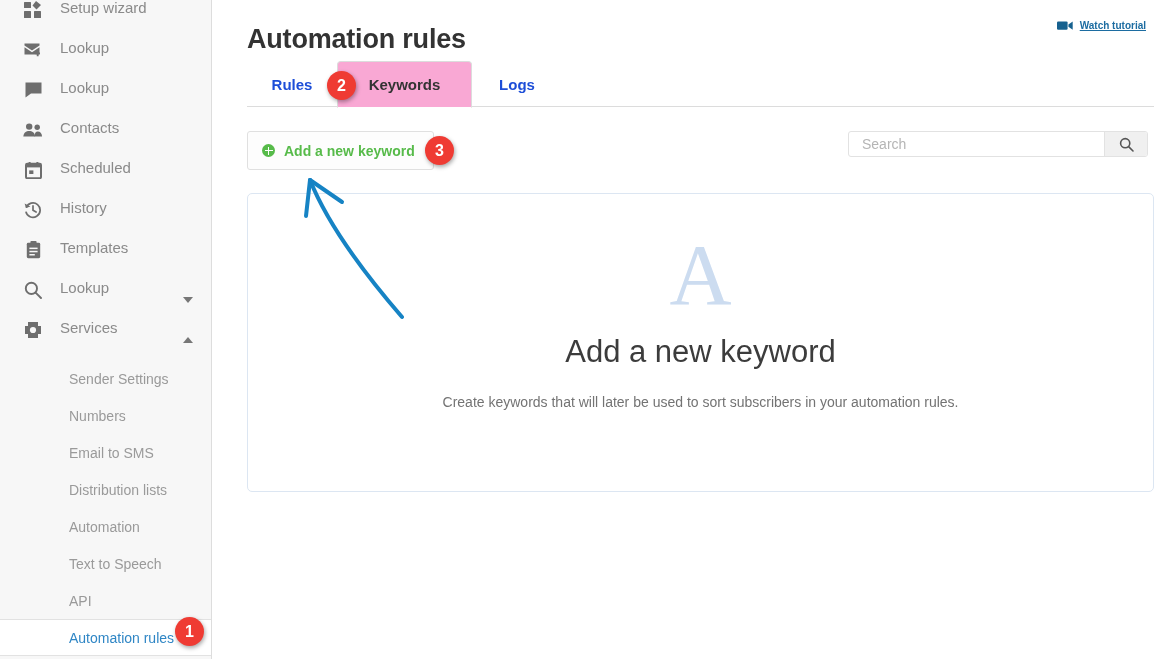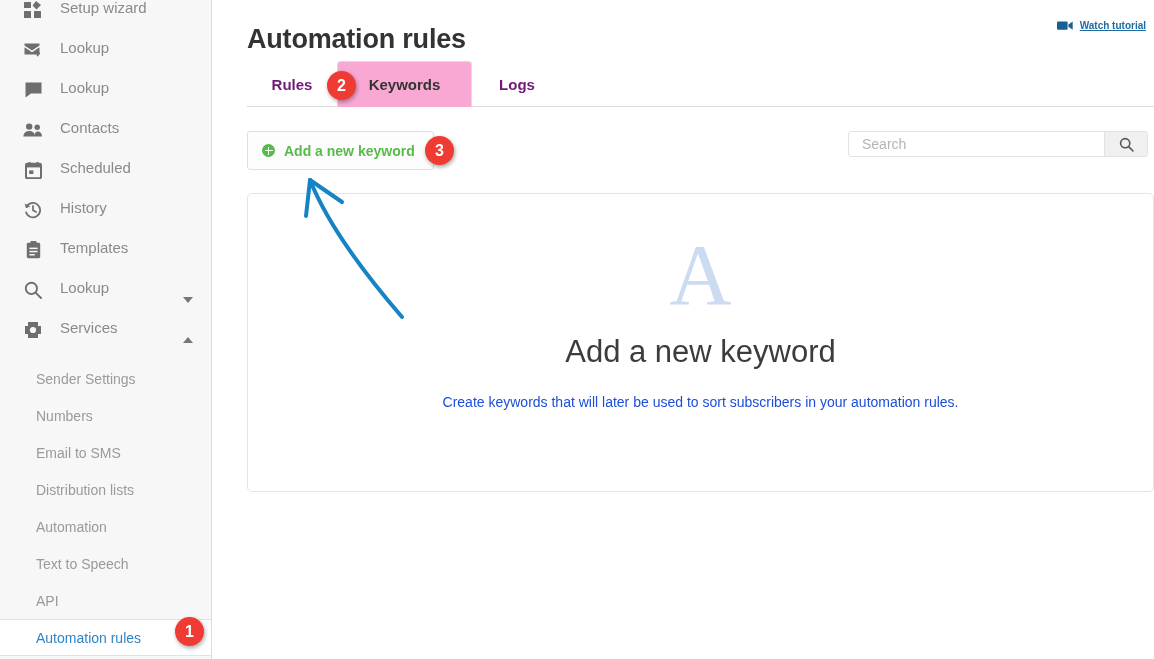--- a/index.html
+++ b/index.html
@@ -64,21 +64,21 @@
     border-left: 5px solid transparent;
     border-right: 5px solid transparent;
   }
   .caret-down { border-top: 6px solid #777777; }
   .caret-up   { border-bottom: 6px solid #777777; }
 
   .subnav-item {
     height: 37px;
     display: flex;
     align-items: center;
-    padding-left: 36px;
+    padding-left: 69px;
     color: #9a9a9a;
     font-size: 14px;
     cursor: pointer;
     white-space: nowrap;
   }
 
   .subnav-item.active {
     background: #ffffff;
     color: #2f86c5;
     border-top: 1px solid #e2e2e2;
@@ -130,21 +130,21 @@
   }
   .tab {
     position: absolute;
     top: 0;
     height: 46px;
     display: flex;
     align-items: center;
     justify-content: center;
     font-size: 15px;
     font-weight: bold;
-    color: #701a75;
+    color: #1d4ed8;
     cursor: pointer;
     white-space: nowrap;
   }
   .tab.active {
     color: #333333;
     background: #f9a8d4;
     border: 1px solid #dcdcdc;
     border-bottom: 1px solid #ffffff;
     border-radius: 4px 4px 0 0;
     height: 47px;
@@ -244,21 +244,21 @@
     text-align: center;
     font-size: 31px;
     color: #3c3c3c;
   }
   #empty-desc {
     position: absolute;
     left: 0; right: 0;
     top: 200px;
     text-align: center;
     font-size: 14px;
-    color: #1d4ed8;
+    color: #737373;
   }
 
   
   #annotations {
     position: absolute;
     left: 0; top: 0;
     width: 1154px; height: 659px;
     pointer-events: none;
     z-index: 20;
   }

